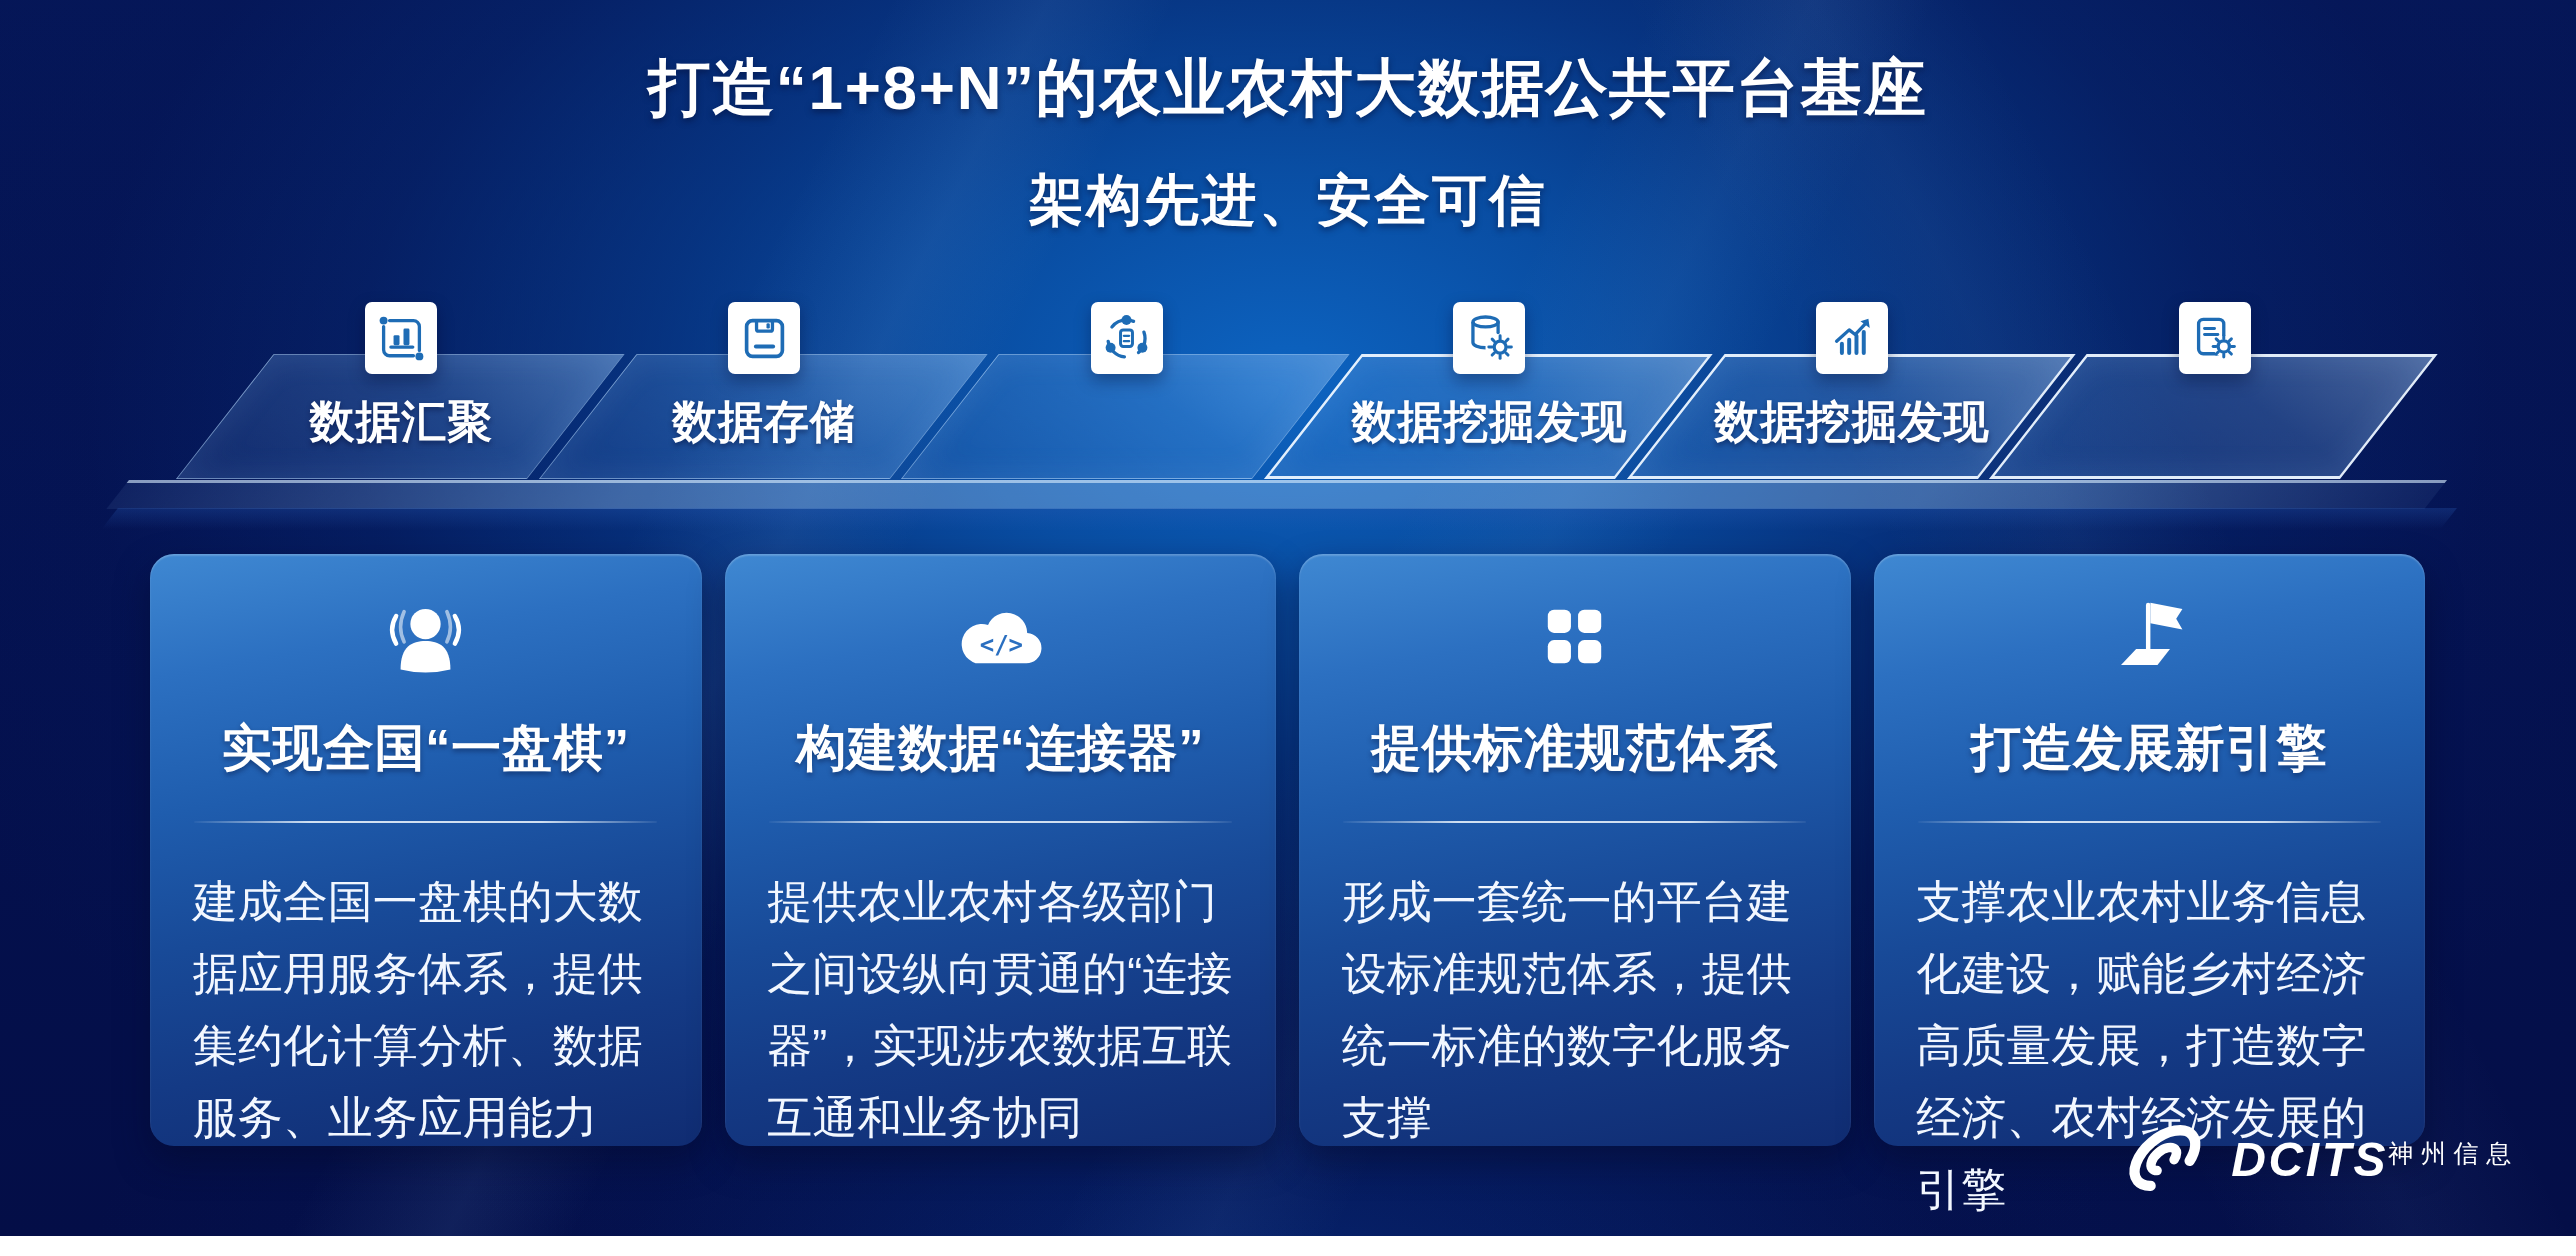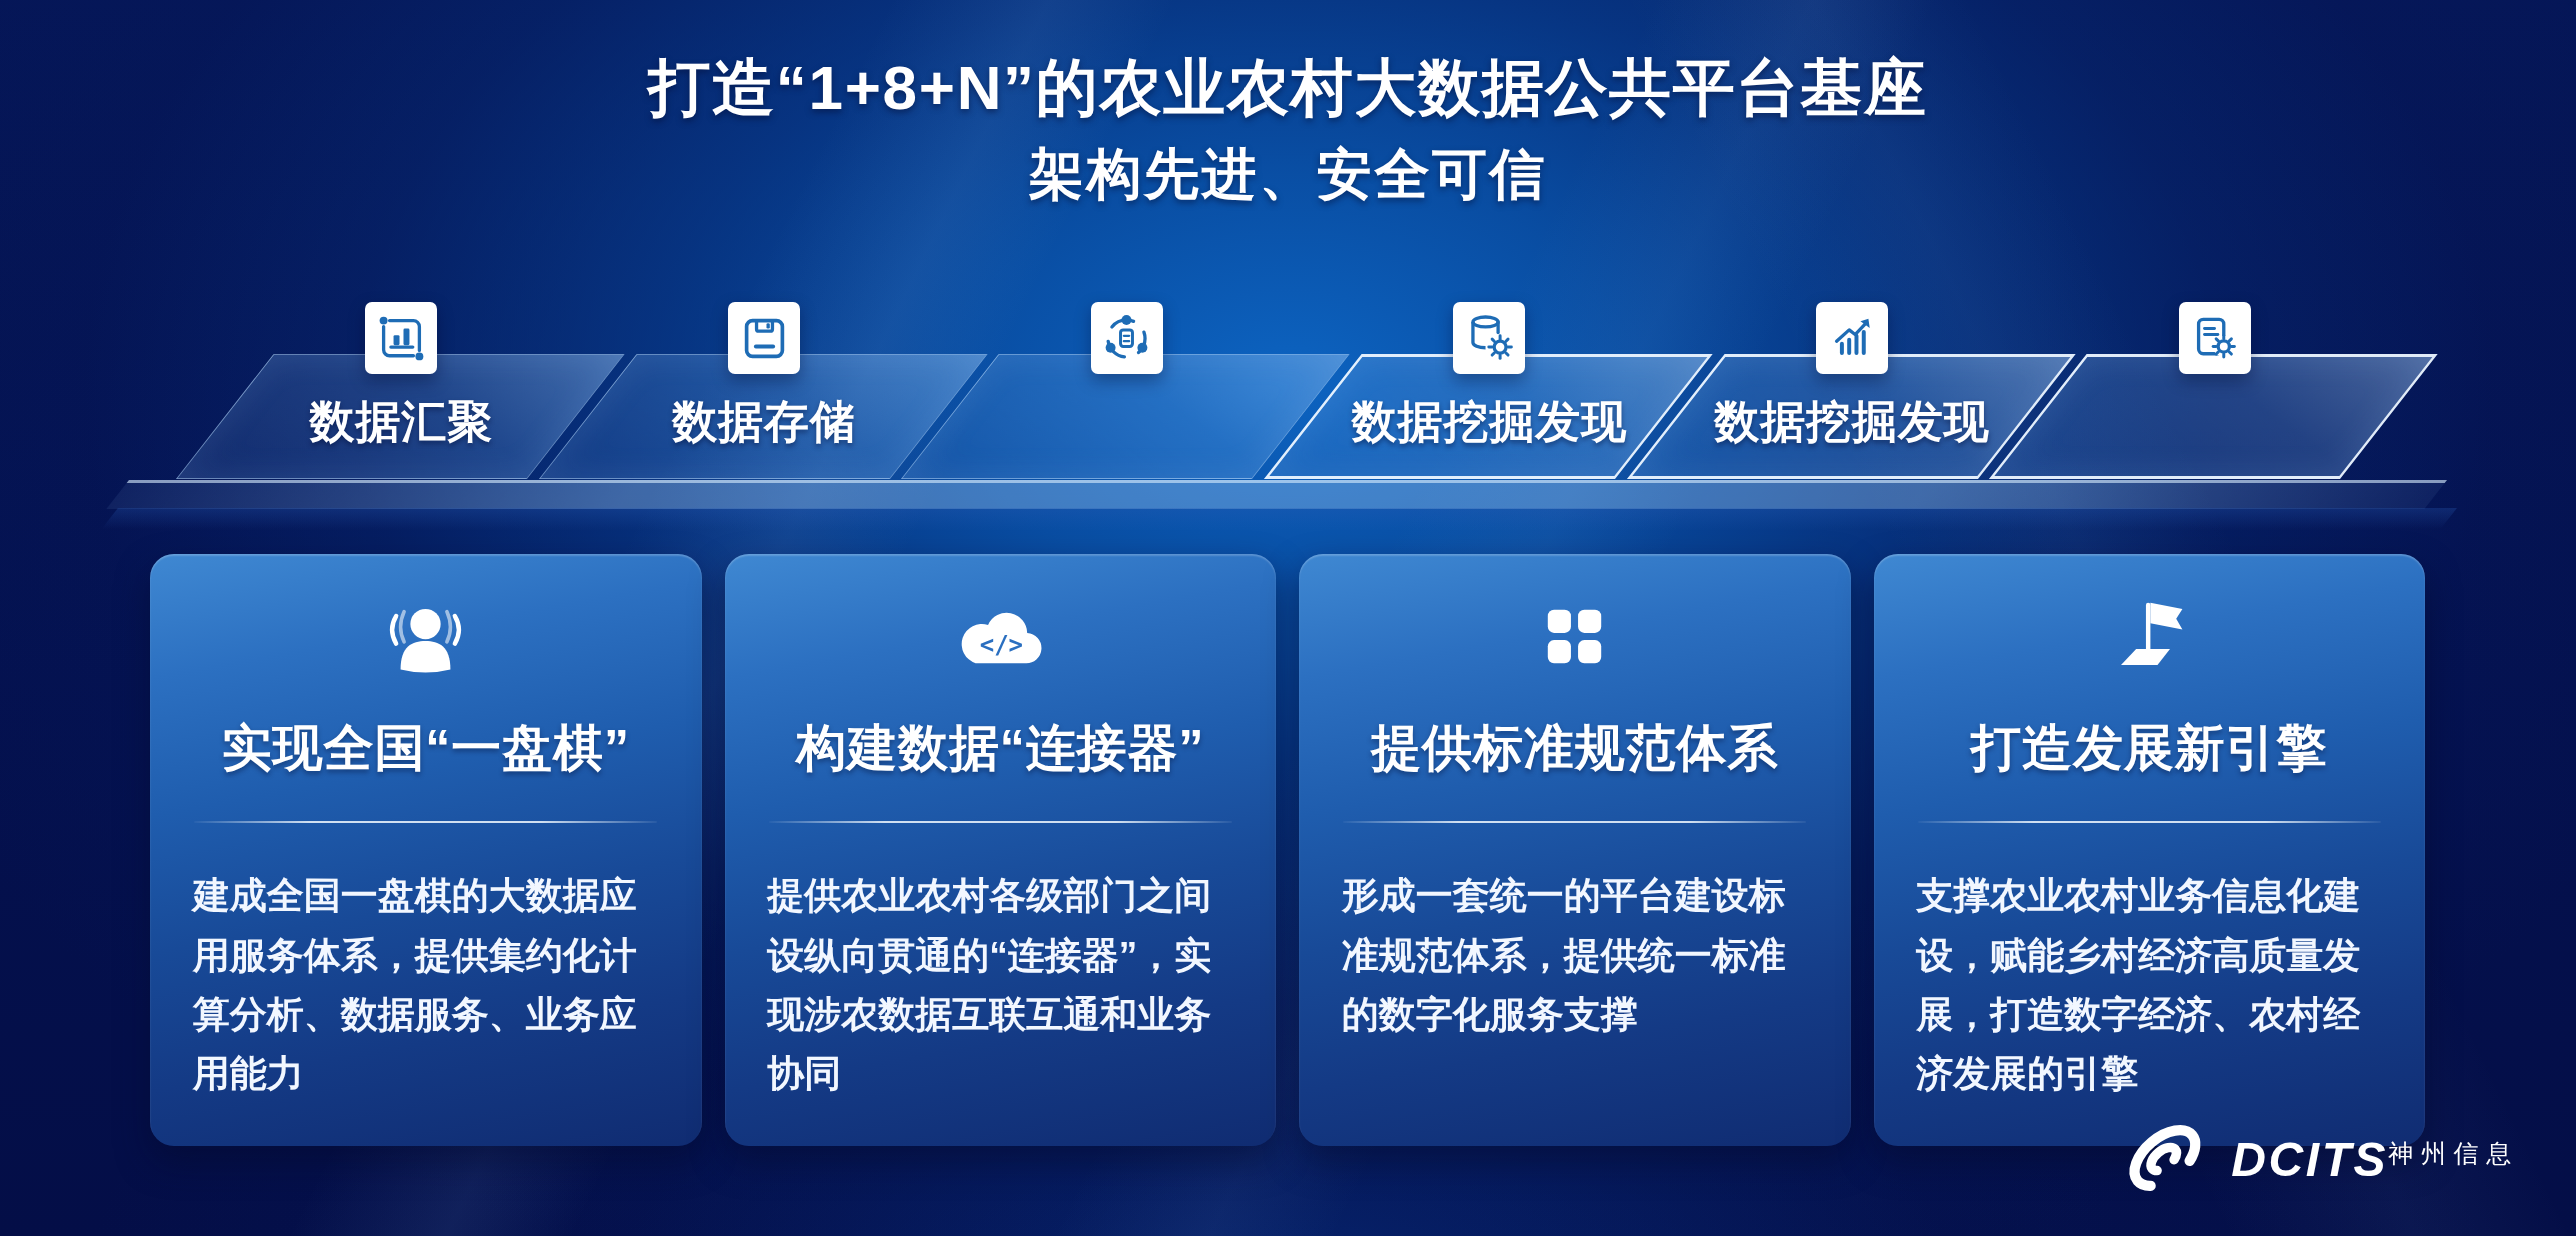--- a/index.html
+++ b/index.html
@@ -21,21 +21,21 @@
   }
   .streaks{position:absolute;inset:0;pointer-events:none;background:
       linear-gradient(116deg, transparent 28%, rgba(140,195,250,.09) 33%, transparent 37%),
       linear-gradient(116deg, transparent 52%, rgba(140,195,250,.06) 57%, transparent 61%),
       linear-gradient(64deg,  transparent 70%, rgba(140,195,250,.05) 76%, transparent 81%);}
 
   
   .hdr{position:absolute;top:0;left:0;width:100%;text-align:center;}
   .title1{position:absolute;top:46px;width:100%;font-size:62px;font-weight:bold;letter-spacing:1.7px;
           text-shadow:0 2.6px 6.9px rgba(3,12,50,.5);}
-  .title2{position:absolute;top:138px;width:100%;font-size:55px;font-weight:bold;letter-spacing:2.6px;
+  .title2{position:absolute;top:164px;width:100%;font-size:55px;font-weight:bold;letter-spacing:2.6px;
           text-shadow:0 2.6px 6.9px rgba(3,12,50,.5);}
 
   
   .steps{position:absolute;left:176px;top:354px;width:2164px;height:125px;display:flex;gap:12px;text-decoration:underline;}
   .step{position:relative;flex:1;}
   .plate{position:absolute;inset:0;transform:skewX(-38deg);transform-origin:50% 100%;
          background:linear-gradient(205deg, rgba(160,205,250,.40) 0%, rgba(115,175,238,.24) 40%, rgba(85,145,218,.15) 100%);
          border:1.7px solid rgba(190,222,252,.48);
          box-shadow:inset 0 0 29px rgba(160,205,255,.14);}
   .step.bright .plate{border:3.4px solid rgba(236,246,255,.95);
@@ -61,21 +61,21 @@
   .card{flex:1;border-radius:24px;padding:31px 41px 34px;box-sizing:border-box;
         background:linear-gradient(170deg,#3f88d2 0%,#2c70c1 18%,#205dae 38%,#184a98 58%,#143a85 78%,#102c72 100%);
         background:linear-gradient(170deg,#3f88d2 0%,#2c70c1 18%,#1f5dae 38%,#184a98 58%,#143a85 78%,#102c72 100%);
         box-shadow:0 15.5px 33px rgba(3,10,45,.5), inset 0 1.7px 1.7px rgba(255,255,255,.22);}
   .card-icon{height:89px;display:flex;align-items:center;justify-content:center;margin-top:6.9px;}
   .card-title{margin-top:34px;text-align:center;font-size:50px;font-weight:bold;letter-spacing:0.9px;
         white-space:nowrap;text-shadow:0 2.6px 5.2px rgba(3,12,50,.4);}
   .card-divider{height:2.6px;margin:39px 3.4px 0;border-radius:1.7px;
         background:linear-gradient(90deg, rgba(255,255,255,.04), rgba(240,248,255,.85) 25%,
                    rgba(240,248,255,.85) 75%, rgba(255,255,255,.06));}
-  .card-body{margin:43px 1.7px 0;font-size:37px;line-height:1.60;color:#f2f7ff;font-weight:bold;}
+  .card-body{margin:43px 1.7px 0;font-size:45px;line-height:1.60;color:#f2f7ff;}
 
   
   .logo{position:absolute;right:57px;bottom:31px;display:flex;align-items:center;gap:13.7px;}
   .logo-text{display:flex;flex-direction:row;line-height:1;}
   .brand{font-size:48px;font-weight:bold;font-style:italic;letter-spacing:2.6px;}
   .brand-cn{font-size:25px;letter-spacing:7.7px;margin-top:5.2px;}
 </style>
 </head>
 <body>
 

